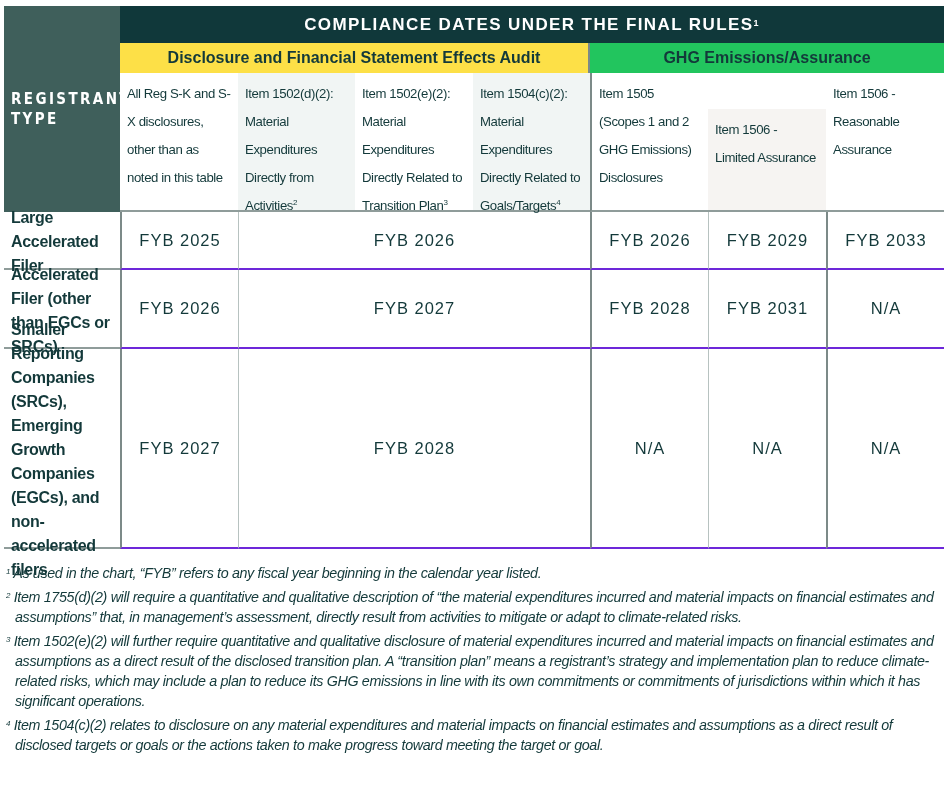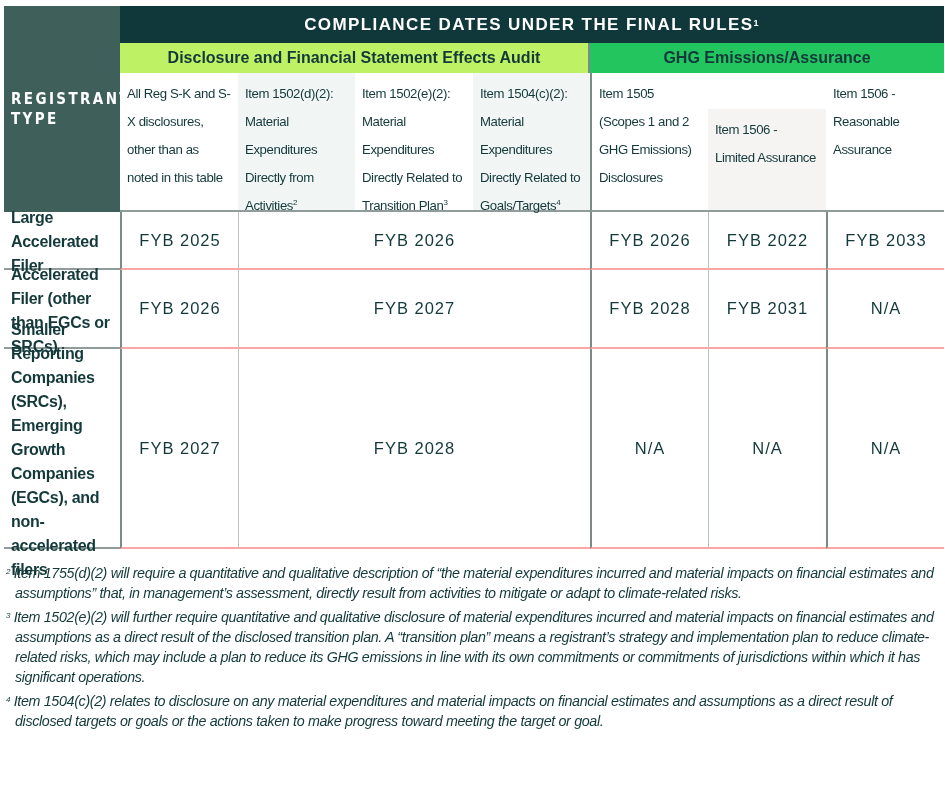--- a/index.html
+++ b/index.html
@@ -21,21 +21,21 @@
   }
   .title {
     grid-column: 2 / span 7; grid-row: 1;
     background: #10383a; color: #ffffff;
     display: flex; align-items: center; justify-content: center;
     font-weight: bold; font-size: 17px; letter-spacing: 1.4px;
   }
   .title sup { font-size: 9px; vertical-align: top; position: relative; top: -2px; }
   .group1 {
     grid-column: 2 / span 4; grid-row: 2;
-    background: #bef264; display: flex; align-items: center; justify-content: center;
+    background: #fde047; display: flex; align-items: center; justify-content: center;
     font-weight: bold; font-size: 16px; border-right: 2px solid #7c8a88;
   }
   .group2 {
     grid-column: 6 / span 3; grid-row: 2;
     background: #22c55e; display: flex; align-items: center; justify-content: center;
     font-weight: bold; font-size: 16px;
   }
   .colhead {
     grid-row: 3; padding: 7px 7px 0 7px;
     font-family: "Liberation Sans Narrow", "Liberation Sans", sans-serif;
@@ -52,21 +52,21 @@
   .rowlabel {
     grid-column: 1; padding: 4px 6px 0 7px;
     font-family: "Liberation Sans Narrow", "Liberation Sans", sans-serif;
     font-size: 16px; line-height: 24px; letter-spacing: -0.3px;
     border-bottom: 2px solid #8f9c9a;
     display: flex; align-items: center; font-weight: bold;
   }
   .cell {
     display: flex; align-items: center; justify-content: center;
     font-size: 16.5px; letter-spacing: 1px; color: #13393a;
-    border-bottom: 2px solid #fca5a5;
+    border-bottom: 2px solid #6d28d9;
     text-align: right;
   }
 
   .notes {
     position: absolute; left: 6px; top: 563px; width: 934px;
     font-family: "Liberation Sans Narrow", "Liberation Sans", sans-serif;
     font-style: italic; font-size: 14.3px; line-height: 20px; color: #13393a; letter-spacing: -0.35px;
   }
   .note { padding-left: 9px; text-indent: -9px; margin-bottom: 4px; }
   .note sup { font-size: 8px; vertical-align: top; position: relative; top: -1px; }
@@ -104,35 +104,36 @@
     <span>Item 1506 - Limited Assurance</span>
   </div>
   <div class="colhead bg-white" style="grid-column:8">
     <span>Item 1506 - Reasonable Assurance</span>
   </div>
 
   <div class="rowlabel" style="grid-row:4">Large Accelerated Filer</div>
   <div class="cell bl" style="grid-row:4;grid-column:2">FYB 2025</div>
   <div class="cell blt" style="grid-row:4;grid-column:3 / span 3">FYB 2026</div>
   <div class="cell bl" style="grid-row:4;grid-column:6">FYB 2026</div>
-  <div class="cell blt" style="grid-row:4;grid-column:7">FYB 2022</div>
+  <div class="cell blt" style="grid-row:4;grid-column:7">FYB 2029</div>
   <div class="cell bl" style="grid-row:4;grid-column:8">FYB 2033</div>
 
   <div class="rowlabel" style="grid-row:5">Accelerated Filer (other than EGCs or SRCs)</div>
   <div class="cell bl" style="grid-row:5;grid-column:2">FYB 2026</div>
   <div class="cell blt" style="grid-row:5;grid-column:3 / span 3">FYB 2027</div>
   <div class="cell bl" style="grid-row:5;grid-column:6">FYB 2028</div>
   <div class="cell blt" style="grid-row:5;grid-column:7">FYB 2031</div>
   <div class="cell bl" style="grid-row:5;grid-column:8">N/A</div>
 
   <div class="rowlabel" style="grid-row:6">Smaller Reporting Companies (SRCs), Emerging Growth Companies (EGCs), and non-accelerated filers</div>
   <div class="cell bl" style="grid-row:6;grid-column:2">FYB 2027</div>
   <div class="cell blt" style="grid-row:6;grid-column:3 / span 3">FYB 2028</div>
   <div class="cell bl" style="grid-row:6;grid-column:6">N/A</div>
   <div class="cell blt" style="grid-row:6;grid-column:7">N/A</div>
   <div class="cell bl" style="grid-row:6;grid-column:8">N/A</div>
 </div>
 
 <div class="notes">
+  <p class="note"><sup>1</sup> <span>As used in the chart, “FYB” refers to any fiscal year beginning in the calendar year listed.</span></p>
   <p class="note"><sup>2</sup> <span>Item 1755(d)(2) will require a quantitative and qualitative description of “the material expenditures incurred and material impacts on financial estimates and assumptions” that, in management’s assessment, directly result from activities to mitigate or adapt to climate-related risks.</span></p>
   <p class="note"><sup>3</sup> <span>Item 1502(e)(2) will further require quantitative and qualitative disclosure of material expenditures incurred and material impacts on financial estimates and assumptions as a direct result of the disclosed transition plan. A “transition plan” means a registrant’s strategy and implementation plan to reduce climate-related risks, which may include a plan to reduce its GHG emissions in line with its own commitments or commitments of jurisdictions within which it has significant operations.</span></p>
   <p class="note"><sup>4</sup> <span>Item 1504(c)(2) relates to disclosure on any material expenditures and material impacts on financial estimates and assumptions as a direct result of disclosed targets or goals or the actions taken to make progress toward meeting the target or goal.</span></p>
 </div>
 
 </body></html>

